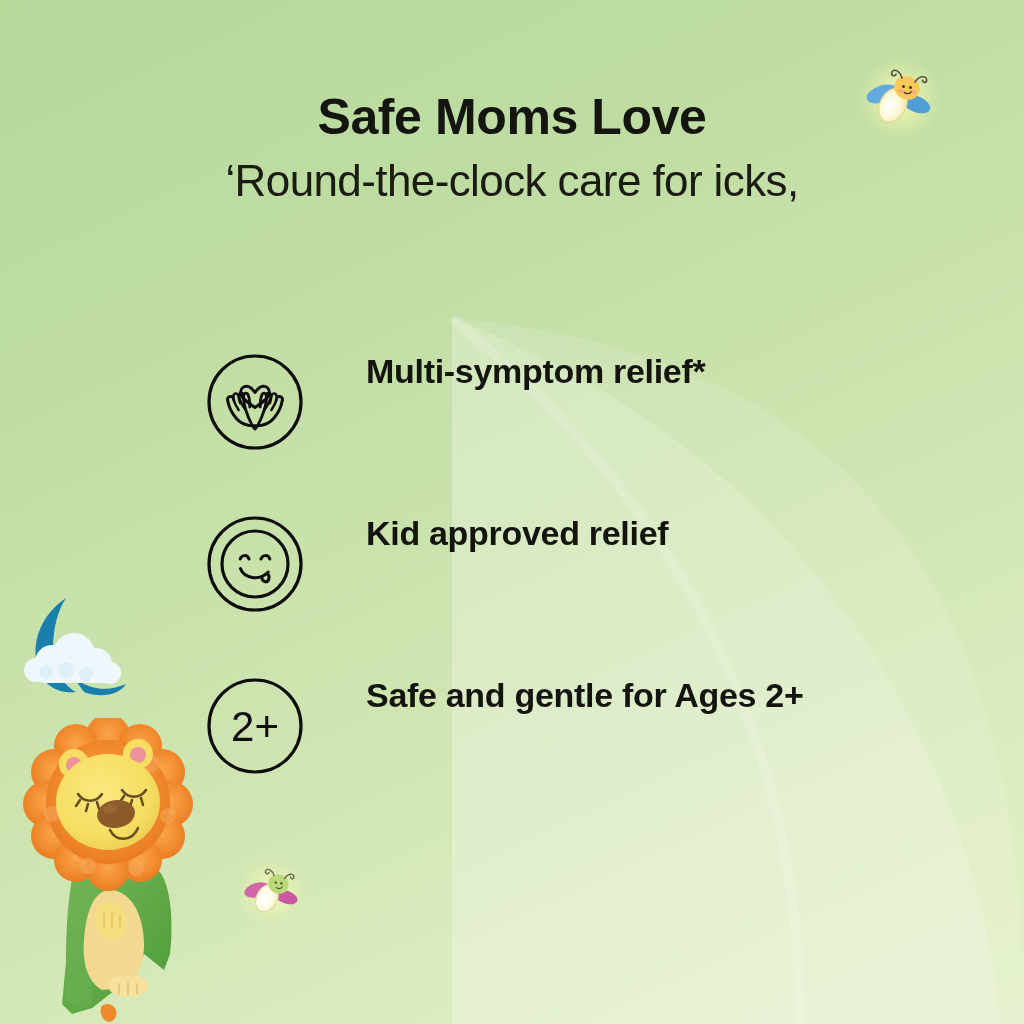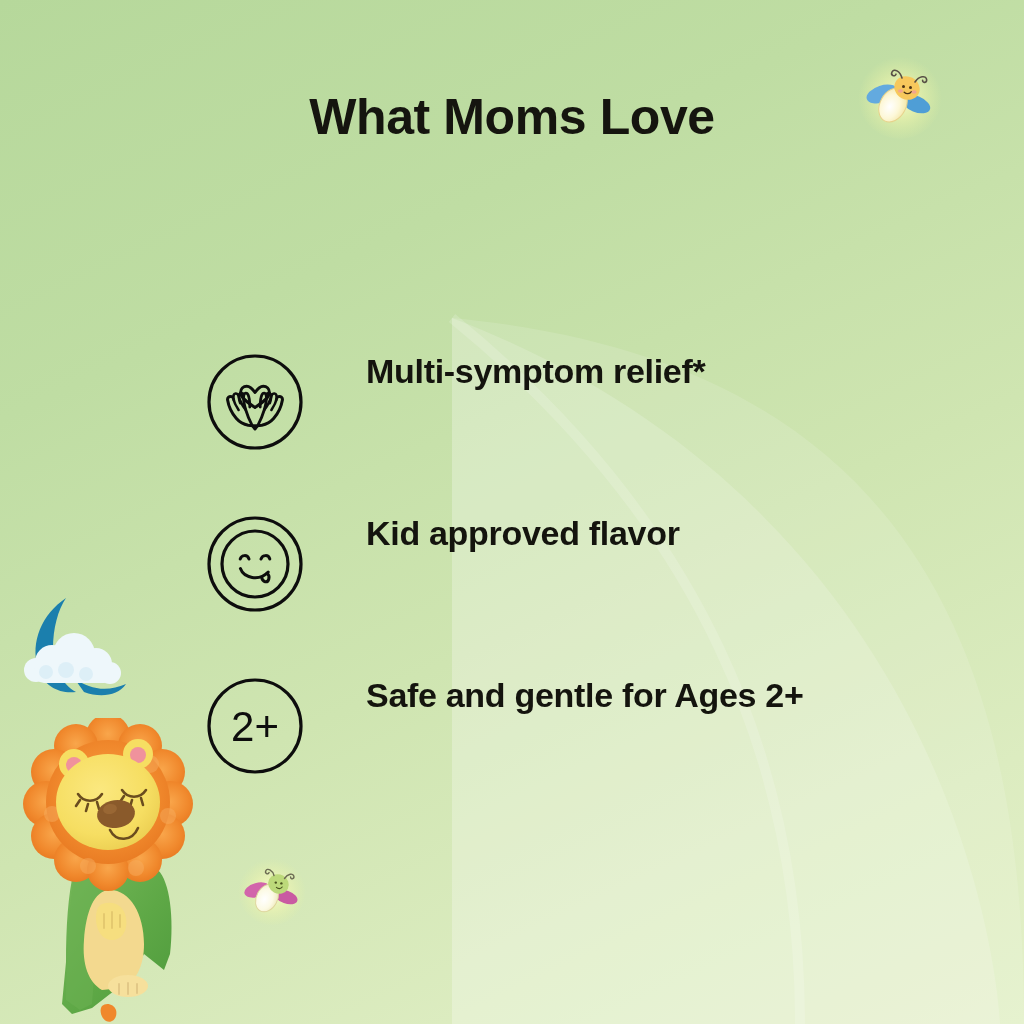--- a/index.html
+++ b/index.html
@@ -83,22 +83,23 @@
 
       <path d="M452 318 L452 1024 L1000 1024 C1000 1024 980 520 452 318 Z" fill="#ffffff" opacity="0.17"></path>
 
       <path d="M452 318 C900 360 1024 640 1024 1024 L452 1024 Z" fill="#ffffff" opacity="0.13"></path>
 
       <path d="M452 318 C700 520 800 760 800 1024" fill="none" stroke="#ffffff" stroke-opacity="0.16" stroke-width="10"></path>
     </g>
   </svg>
 
   <div class="head">
-    <div class="title">What Moms Love</div>
+    <div class="title">Safe Moms Love</div>
     <div class="subtitle">
+      <div>‘Round-the-clock care for icks,</div>
     </div>
   </div>
 
   <div class="features">
 
     <div class="frow">
       <div class="ficon">
         <svg width="100" height="100" viewBox="0 0 100 100">
           <circle cx="50" cy="50" r="46" fill="none" stroke="#0d0d0d" stroke-width="3.2"></circle>
 
@@ -137,21 +138,21 @@
           <circle cx="50" cy="50" r="33" fill="none" stroke="#0d0d0d" stroke-width="3.2"></circle>
 
           <path d="M35.2 45.0 C36.6 40.6 42.4 40.4 44.0 45.0" fill="none" stroke="#0d0d0d" stroke-width="3" stroke-linecap="round"></path>
           <path d="M56.0 45.0 C57.6 40.6 63.4 40.4 64.8 45.0" fill="none" stroke="#0d0d0d" stroke-width="3" stroke-linecap="round"></path>
 
           <path d="M35.4 54.6 C38.8 64.0 54.0 67.6 63.2 58.0" fill="none" stroke="#0d0d0d" stroke-width="3" stroke-linecap="round"></path>
 
           <path d="M56.6 63.2 C57.6 68.4 62.6 69.4 63.8 65.0 C64.4 62.8 63.6 60.6 62.0 59.6" fill="none" stroke="#0d0d0d" stroke-width="3" stroke-linecap="round" stroke-linejoin="round"></path>
         </svg>
       </div>
-      <div class="flabel">Kid approved flavor</div>
+      <div class="flabel">Kid approved relief</div>
     </div>
 
     <div class="frow">
       <div class="ficon">
         <svg width="100" height="100" viewBox="0 0 100 100">
           <circle cx="50" cy="50" r="46" fill="none" stroke="#0d0d0d" stroke-width="3.2"></circle>
           <text x="50" y="50" text-anchor="middle" dominant-baseline="central" font-family="Liberation Sans, sans-serif" font-size="42" font-weight="300" fill="#0d0d0d">2+</text>
         </svg>
       </div>
       <div class="flabel">Safe and gentle for Ages 2+</div>

